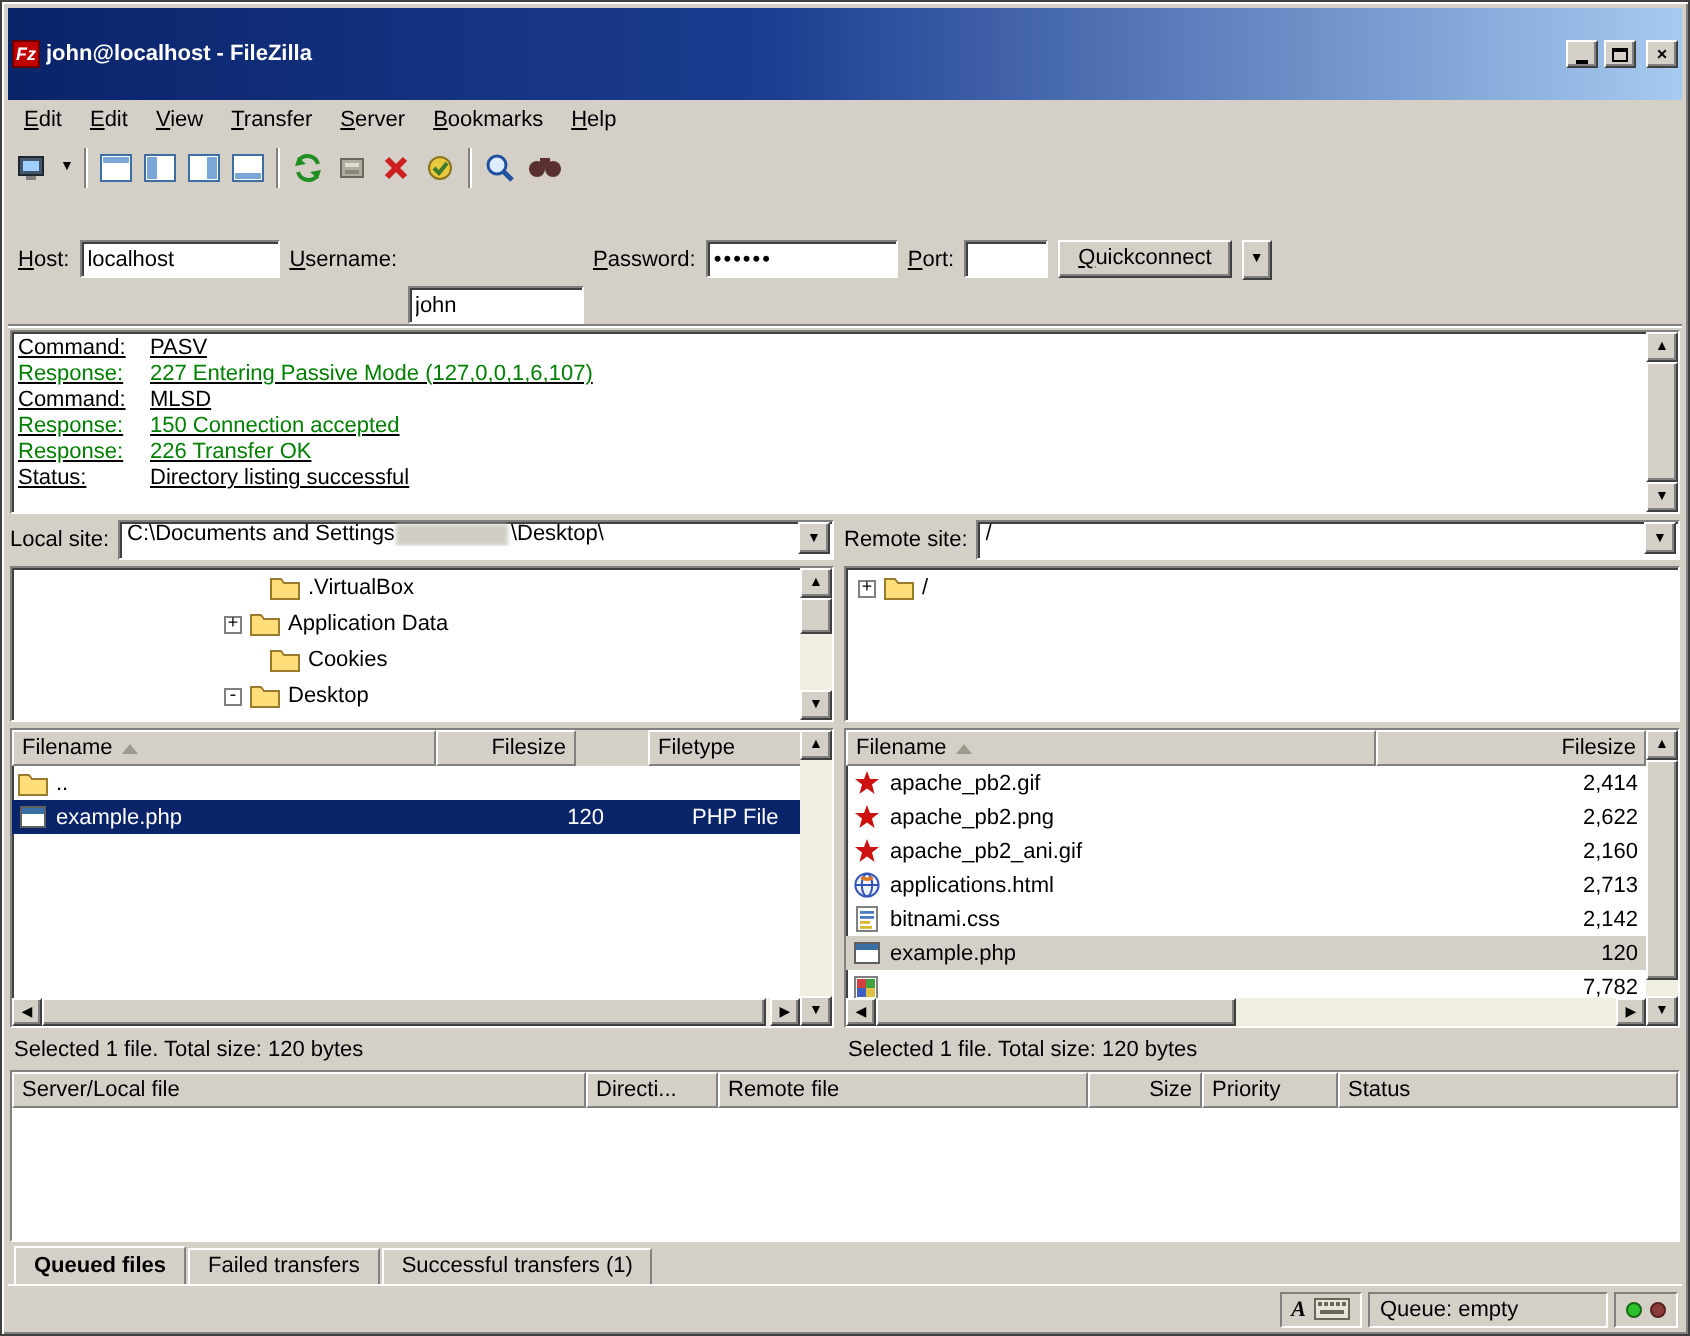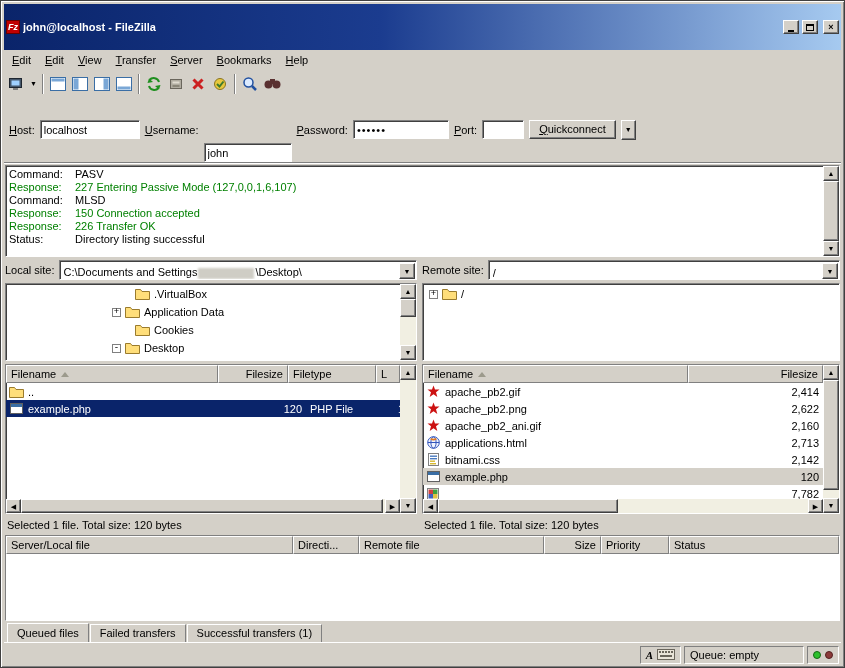--- a/index.html
+++ b/index.html
@@ -60,32 +60,32 @@
     font-size:7px; line-height:1; color:#000; }
   .sb-v .sb-btn { height:15px; width:16px; }
   .sb-h .sb-btn { width:15px; height:14px; }
   .sb-track { flex:1; position:relative; }
   .sb-thumb { position:absolute; background:#D4D0C8; border:1px solid; border-color:#fff #404040 #404040 #fff;
     box-shadow: inset -1px -1px 0 #808080; }
 
   
   .logbox { flex:0 0 92px; margin:2px 1px 2px 1px; border:1px solid; border-color:#808080 #fff #fff #808080;
     box-shadow: inset 1px 1px 0 #404040; background:#fff; display:flex; overflow:hidden; }
-  .log-content { flex:1; padding:2px 2px 0 3px; overflow:hidden; }
+  .log-content { flex:1; padding:2px 2px 0 3px; overflow:hidden;text-decoration:underline; }
   .log-line { display:flex; height:13px; line-height:13px; white-space:nowrap; }
   .log-label { flex:0 0 66px; }
   .log-line.resp { color:#008000; }
 
   
   .panes { flex:1; display:flex; gap:5px; padding:0 1px; min-height:0; }
   .pane { display:flex; flex-direction:column; min-width:0; min-height:0; }
   .pane.left { flex:0 0 412px; }
   .pane.right { flex:1; }
   .site-row { flex:0 0 22px; display:flex; align-items:center; gap:4px; }
-  .combo { flex:1; height:20px; display:flex; align-items:flex-end; border:1px solid;
+  .combo { flex:1; height:20px; display:flex; align-items:flex-start; border:1px solid;
     border-color:#808080 #fff #fff #808080; box-shadow:inset 1px 1px 0 #404040; background:#fff;
     padding-left:4px; overflow:hidden; white-space:nowrap; }
   .combo .val { flex:1; overflow:hidden; white-space:nowrap; }
   .combo-btn { flex:0 0 16px; height:16px; margin:0 1px 0 auto; background:#D4D0C8; border:1px solid;
     border-color:#fff #404040 #404040 #fff; box-shadow:inset -1px -1px 0 #808080;
     display:flex; align-items:center; justify-content:center; font-size:7px; }
   .redact { display:inline-block; width:56px; height:11px; background:#cfcdc5; filter:blur(1px);
     vertical-align:middle; margin:0 1px; }
 
   .treebox { flex:0 0 78px; margin-top:2px; border:1px solid; border-color:#808080 #fff #fff #808080;
@@ -102,40 +102,40 @@
   .list-header { flex:0 0 18px; display:flex; background:#D4D0C8; }
   .hcell { border:1px solid; border-color:#fff #808080 #808080 #fff; background:#D4D0C8;
     padding:1px 4px; display:flex; align-items:center; overflow:hidden; white-space:nowrap; }
   .sort-arrow { width:0; height:0; border-left:4px solid transparent; border-right:4px solid transparent;
     border-bottom:5px solid #9C9A8C; margin-left:5px; }
   .list-body { flex:1; overflow:hidden; }
   .file-row { display:flex; height:17px; align-items:center; white-space:nowrap; }
   .cell { padding:0 4px; overflow:hidden; white-space:nowrap; }
   .ficon { flex:0 0 16px; display:flex; align-items:center; justify-content:center; margin-left:2px; }
   .lc-name { flex:0 0 212px; } .lc-size { flex:0 0 70px; text-align:right; justify-content:flex-end; }
-  .lc-type { flex:0 0 88px; } .lc-mod { flex:1; }
+  .lc-type { flex:0 0 88px;margin-left:36px; } .lc-mod { flex:1; }
   .rc-name { flex:0 0 265px; } .rc-size { flex:1; text-align:right; justify-content:flex-end; }
   .file-row.sel-active { background:#0A246A; color:#fff; }
   .file-row.sel-inactive { background:#D4D0C8; }
 
   .pane-status { flex:0 0 18px; display:flex; align-items:center; padding:3px 2px 0 2px; white-space:nowrap; }
 
   
   .queuebox { flex:0 0 86px; margin:3px 1px 0 1px; border:1px solid; border-color:#808080 #fff #fff #808080;
     box-shadow:inset 1px 1px 0 #404040; background:#fff; display:flex; flex-direction:column; overflow:hidden; }
   .queue-header { flex:0 0 18px; display:flex; background:#D4D0C8; }
   .qc0 { flex:0 0 287px; } .qc1 { flex:0 0 66px; } .qc2 { flex:0 0 185px; }
   .qc3 { flex:0 0 57px; justify-content:flex-end; } .qc4 { flex:0 0 68px; } .qc5 { flex:1; }
   .queue-body { flex:1; background:#fff; }
 
   
   .tabs { flex:0 0 21px; display:flex; align-items:flex-end; padding-left:3px; }
   .tab { padding:2px 9px 3px; background:#D4D0C8; border:1px solid #808080; border-top-color:#fff;
     border-left-color:#fff; border-bottom:none; margin-right:1px; white-space:nowrap; }
-  .tab.active { font-weight:normal; padding-top:3px; position:relative; top:0; }
+  .tab.active { font-weight:bold; padding-top:3px; position:relative; top:0; }
 
   
   .statusbar { flex:0 0 22px; display:flex; align-items:center; justify-content:flex-end; gap:3px;
     padding:2px 2px 0 2px; border-top:1px solid #fff; }
   .status-cell { height:18px; border:1px solid; border-color:#808080 #fff #fff #808080;
     display:flex; align-items:center; padding:0 5px; gap:4px; background:#D4D0C8; white-space:nowrap; }
   .status-cell.queue-cell { width:120px; }
   .led { width:8px; height:8px; border-radius:50%; }
   .led.green { background:#2DC12D; border:1px solid #156815; }
   .led.red { background:#8B3A3A; border:1px solid #542020; }

